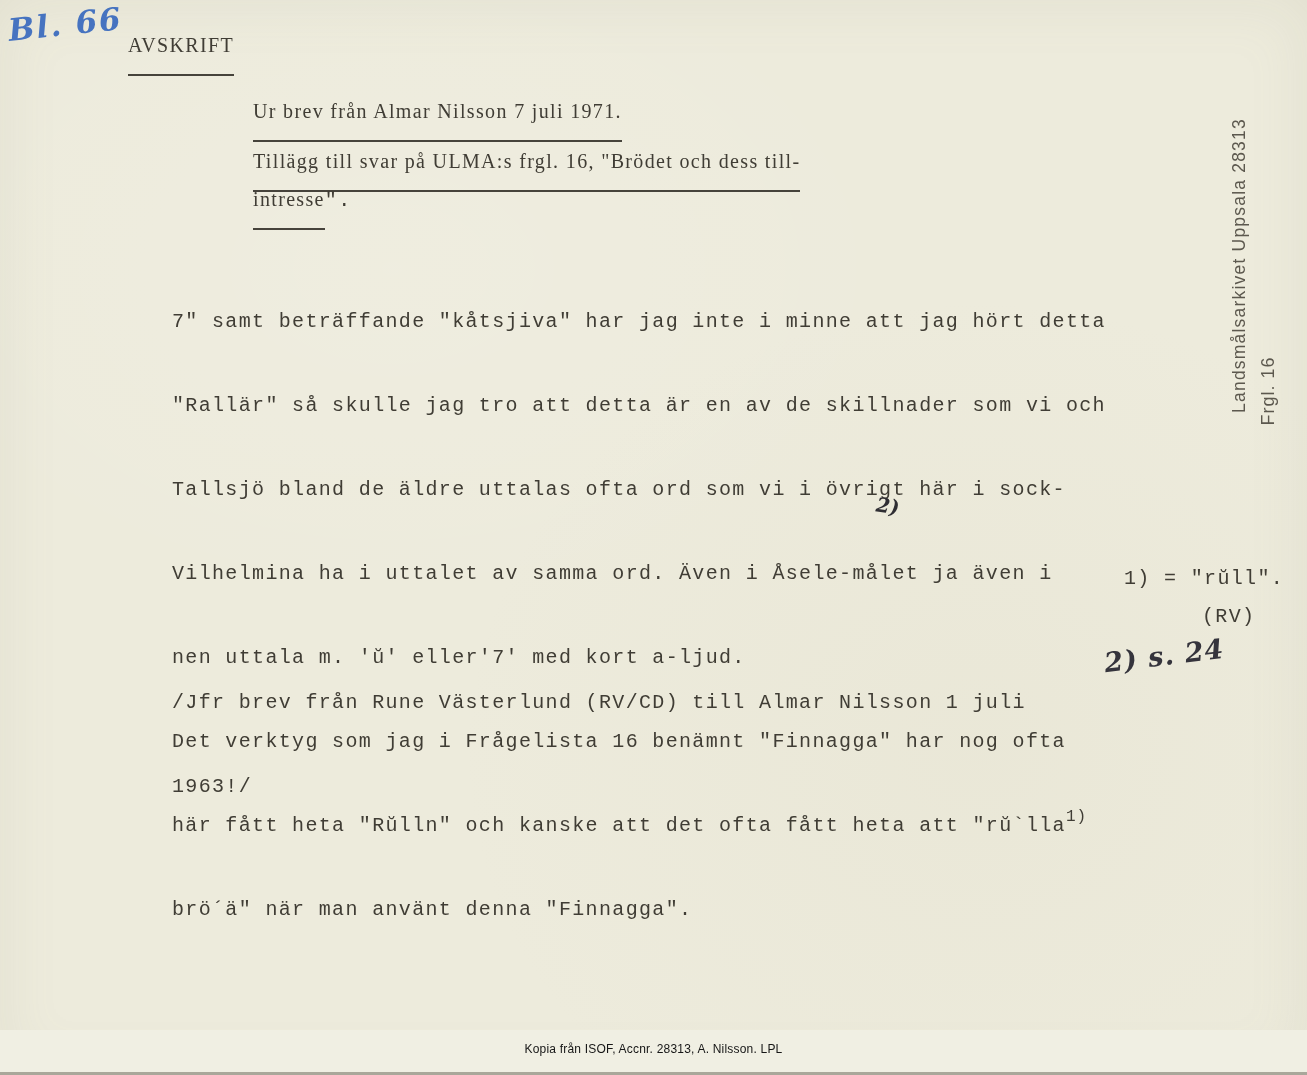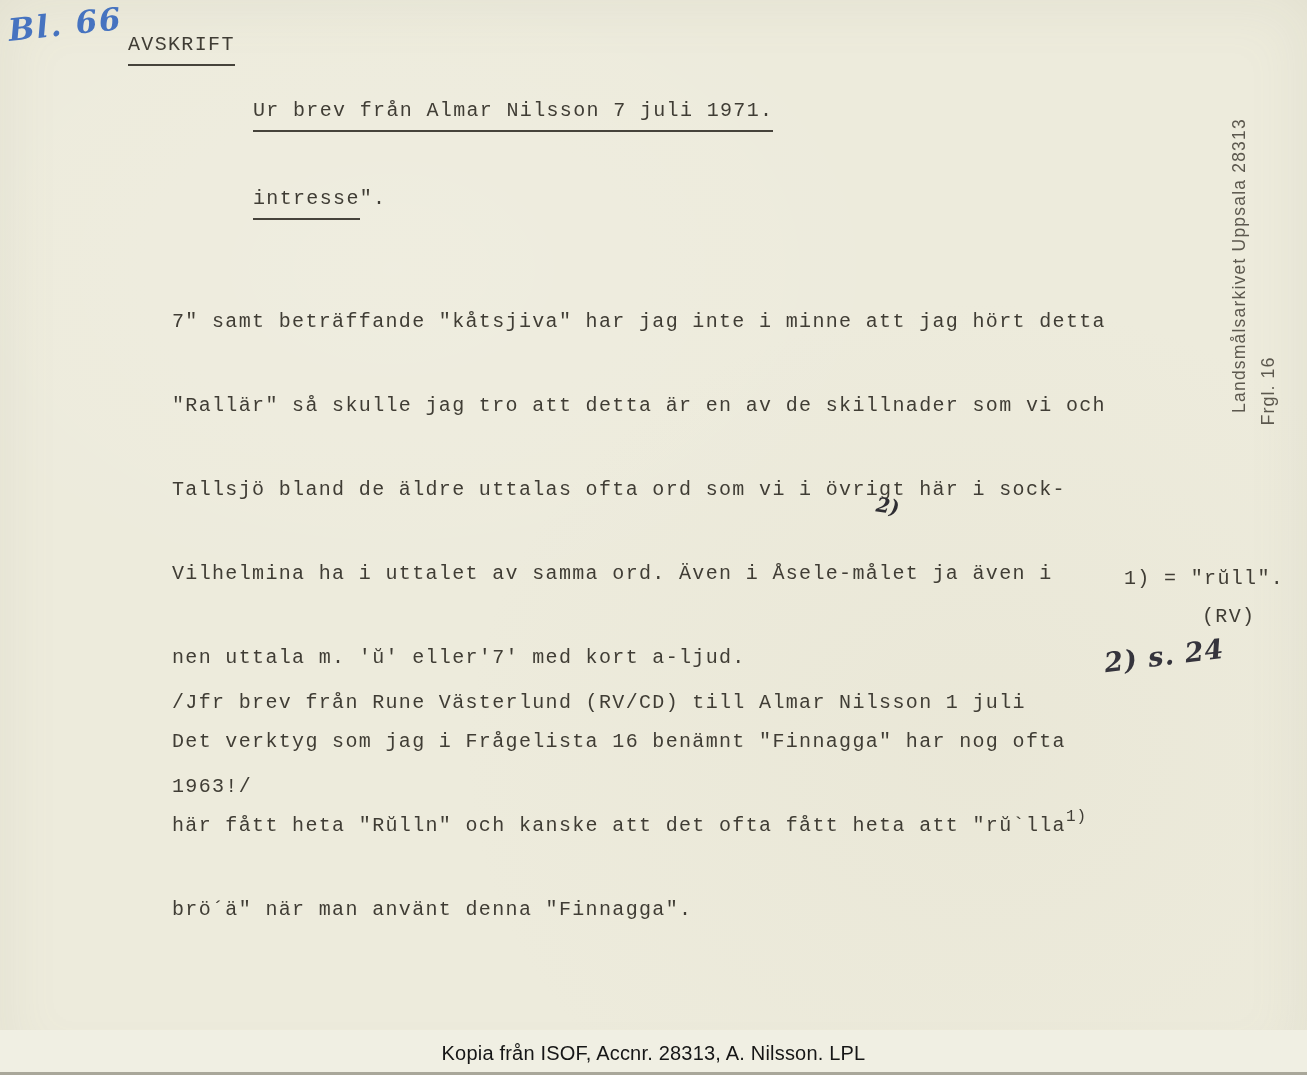--- a/index.html
+++ b/index.html
@@ -16,21 +16,21 @@
     color:#403d35;
     box-shadow: inset 0 0 60px rgba(150,145,120,0.12);
   }
   .tw{
     font-family:"Liberation Mono", monospace;
     font-size:20px;
     letter-spacing:1.34px;
     color:#403d35;
     white-space:pre;
   }
-  .u{border-bottom:2px solid #46433b;padding-bottom:8px;}
+  .u{border-bottom:2px solid #46433b;padding-bottom:18px;font-family:Liberation Serif, serif;}
   .heading{position:absolute;left:128px;top:30px;line-height:30px;}
   .title-line{position:absolute;left:253px;line-height:30px;}
   .body{position:absolute;left:172px;top:257px;}
   .bl{line-height:38px;height:38px;}
   .sup{
     display:inline-block;
     position:relative;top:-10px;
     font-size:16px;letter-spacing:1px;
   }
   .margin-note{position:absolute;left:1124px;top:560px;line-height:38px;}
@@ -85,35 +85,36 @@
     position:absolute;left:0;bottom:0;
     width:100%;height:42px;
     background:#f0efe3;
     border-bottom:3px solid #a9a79a;
   }
   .footer-text{
     width:100%;
     text-align:center;
     margin-top:12px;
     font-family:"Liberation Sans", sans-serif;
-    font-size:20px;color:#161616;
+    font-size:12px;color:#161616;
     letter-spacing:0.2px;
   }
 </style>
 </head>
 <body>
 
 <div class="page">
 
   <div class="hw-blue">Bl. 66</div>
 
   <div class="heading tw"><span class="u">AVSKRIFT</span></div>
 
   <div class="title-line tw" style="top:96px"><span class="u">Ur brev från Almar Nilsson 7 juli 1971.</span></div>
 
+  <div class="title-line tw" style="top:146px"><span class="u">Tillägg till svar på ULMA:s frgl. 16, "Brödet och dess till-</span></div>
 
   <div class="title-line tw" style="top:184px"><span class="u">intresse</span><span>".</span></div>
 
   <div class="body tw">
     <div class="bl">7" samt beträffande "kåtsjiva" har jag inte i minne att jag hört detta</div>
     <div class="bl">"Rallär" så skulle jag tro att detta är en av de skillnader som vi och</div>
     <div class="bl">Tallsjö bland de äldre uttalas ofta ord som vi i övrigt här i sock-</div>
     <div class="bl">Vilhelmina ha i uttalet av samma ord. Även i Åsele-målet ja även i</div>
     <div class="bl">nen uttala m. 'ŭ' eller'7' med kort a-ljud.</div>
     <div class="bl">Det verktyg som jag i Frågelista 16 benämnt "Finnagga" har nog ofta</div>

